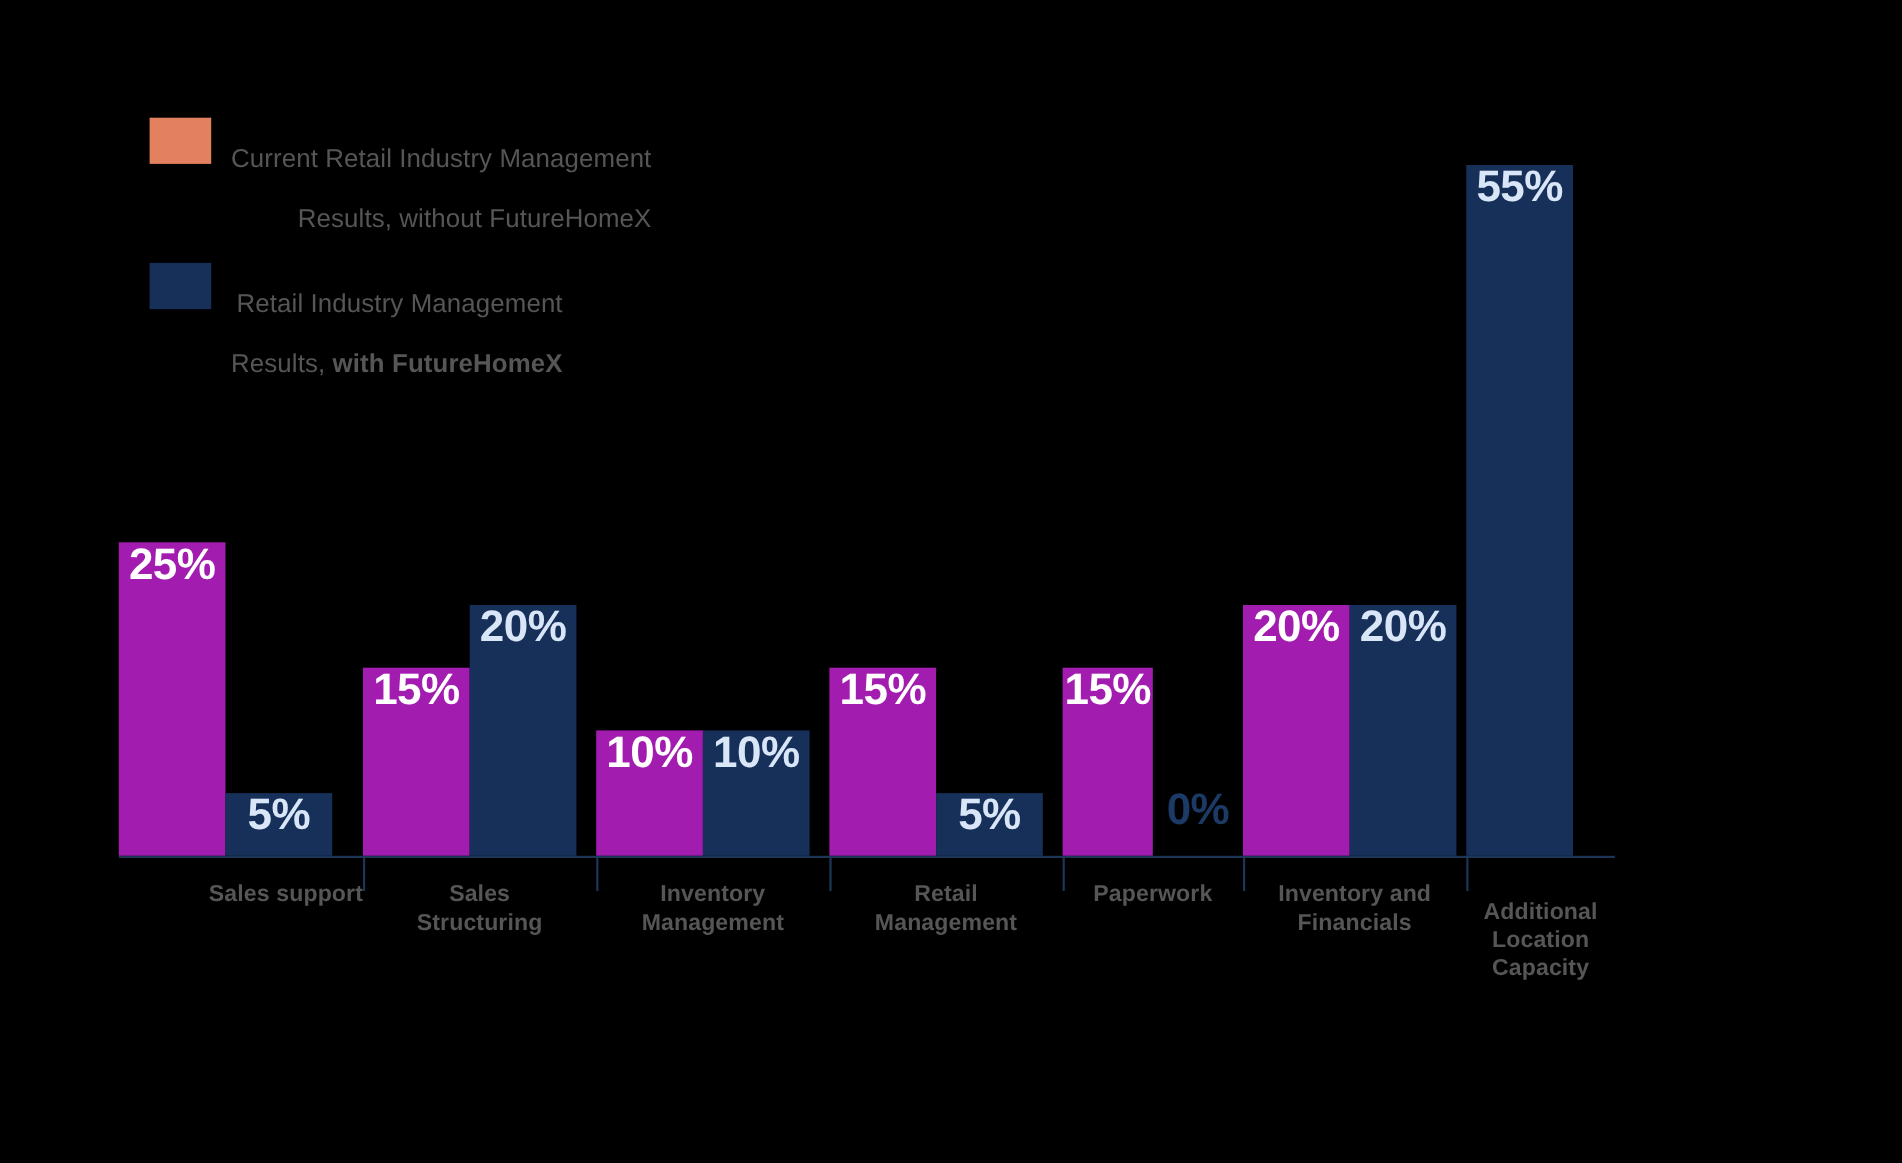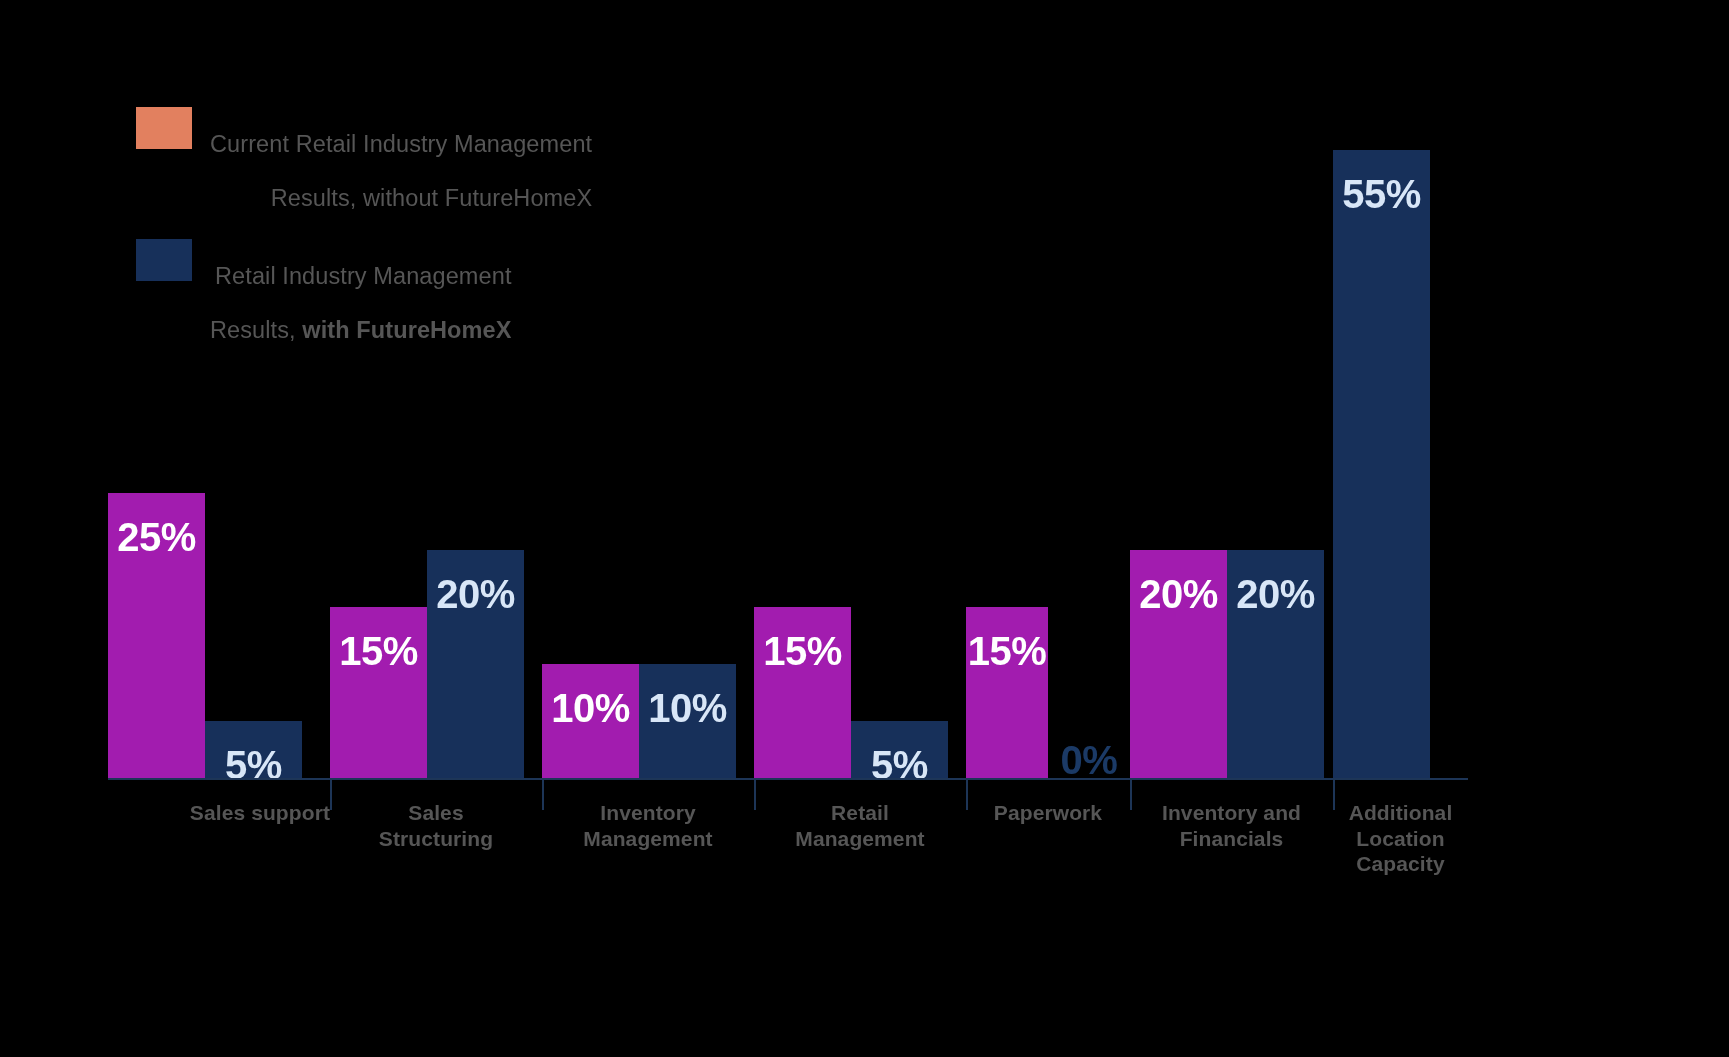--- a/index.html
+++ b/index.html
@@ -100,21 +100,21 @@
     justify-content: center;
     overflow: visible;
   }
   .bar.orange { background: #a21caf; }
   .bar.navy   { background: #17305a; }
   .bar.empty  { background: transparent; }
   .bar-label {
     font-size: 40px;
     font-weight: 700;
     line-height: 1;
-    padding-top: 24px;
+    padding-top: 0;
     letter-spacing: -0.5px;
     white-space: nowrap;
   }
   .bar.orange .bar-label { color: #ffffff; }
   .bar.navy   .bar-label { color: #d8e6f7; }
   .bar.empty  .bar-label { color: #1b3a66; }
 
   
   #categories {
     position: absolute;
@@ -217,16 +217,16 @@
     <div class="cat" style="width: 222px; text-align: right;">Sales support</div>
     <div class="cat" style="width: 212px;">Sales
 Structuring</div>
     <div class="cat" style="width: 212px;">Inventory
 Management</div>
     <div class="cat" style="width: 212px;">Retail
 Management</div>
     <div class="cat" style="width: 164px;">Paperwork</div>
     <div class="cat" style="width: 203px;">Inventory and
 Financials</div>
-    <div class="cat" style="width: 135px;">Additional
+    <div class="cat" style="width: 135px; margin-top: 16px;">Additional
 Location
 Capacity</div>
   </div>
 
 </body></html>

